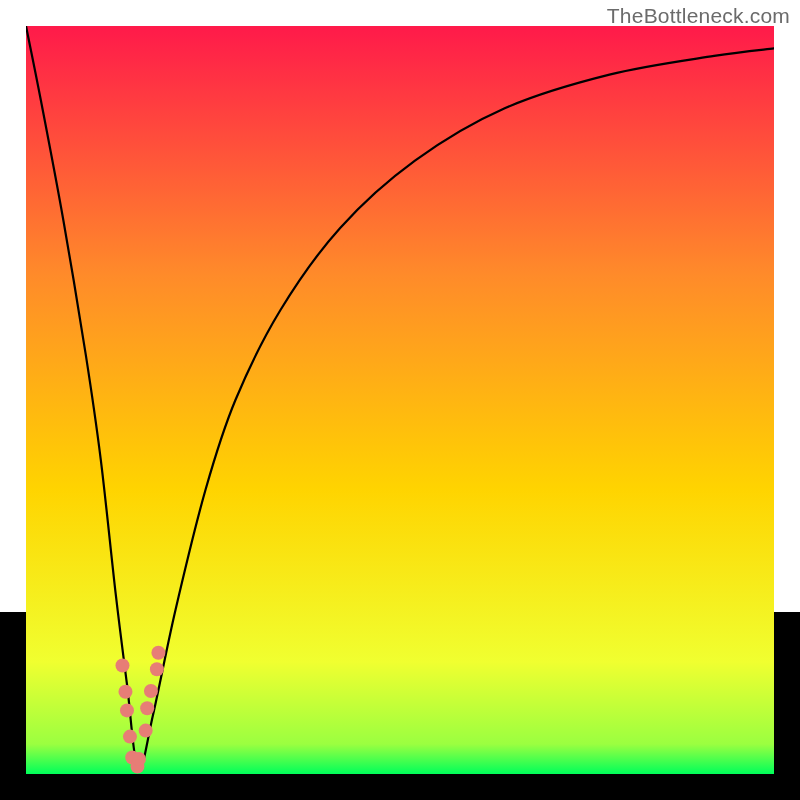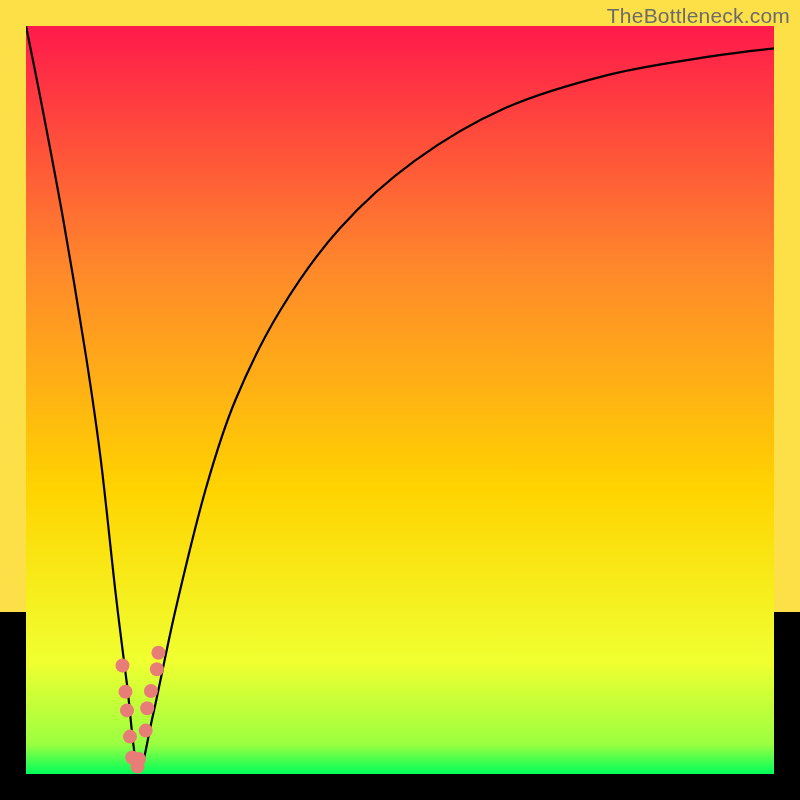--- a/index.html
+++ b/index.html
@@ -8,21 +8,21 @@
     width: 800px;
     height: 800px;
     overflow: hidden;
     background: #000;
     font-family: Arial, Helvetica, sans-serif;
   }
   .frame {
     position: relative;
     width: 800px;
     height: 612px;
-    background: #fde047;
+    background: #ffffff;
   }
   .plot-area {
     position: absolute;
     left: 26px;
     top: 26px;
     width: 748px;
     height: 748px;
     overflow: hidden;
   }
   .attribution {

